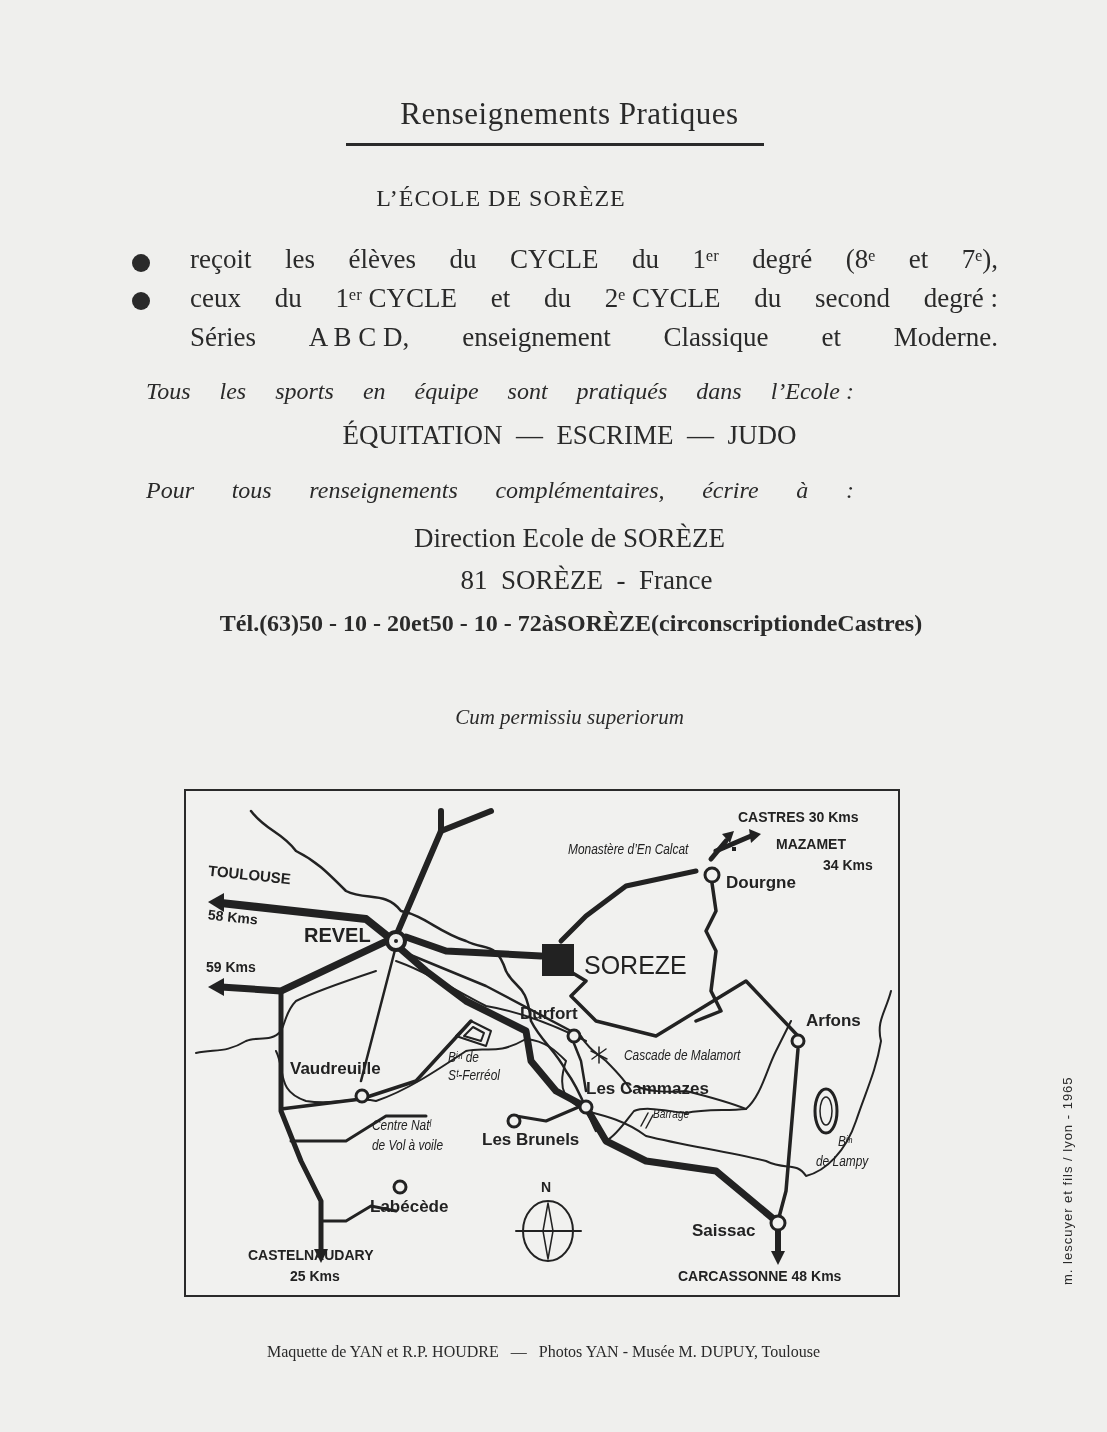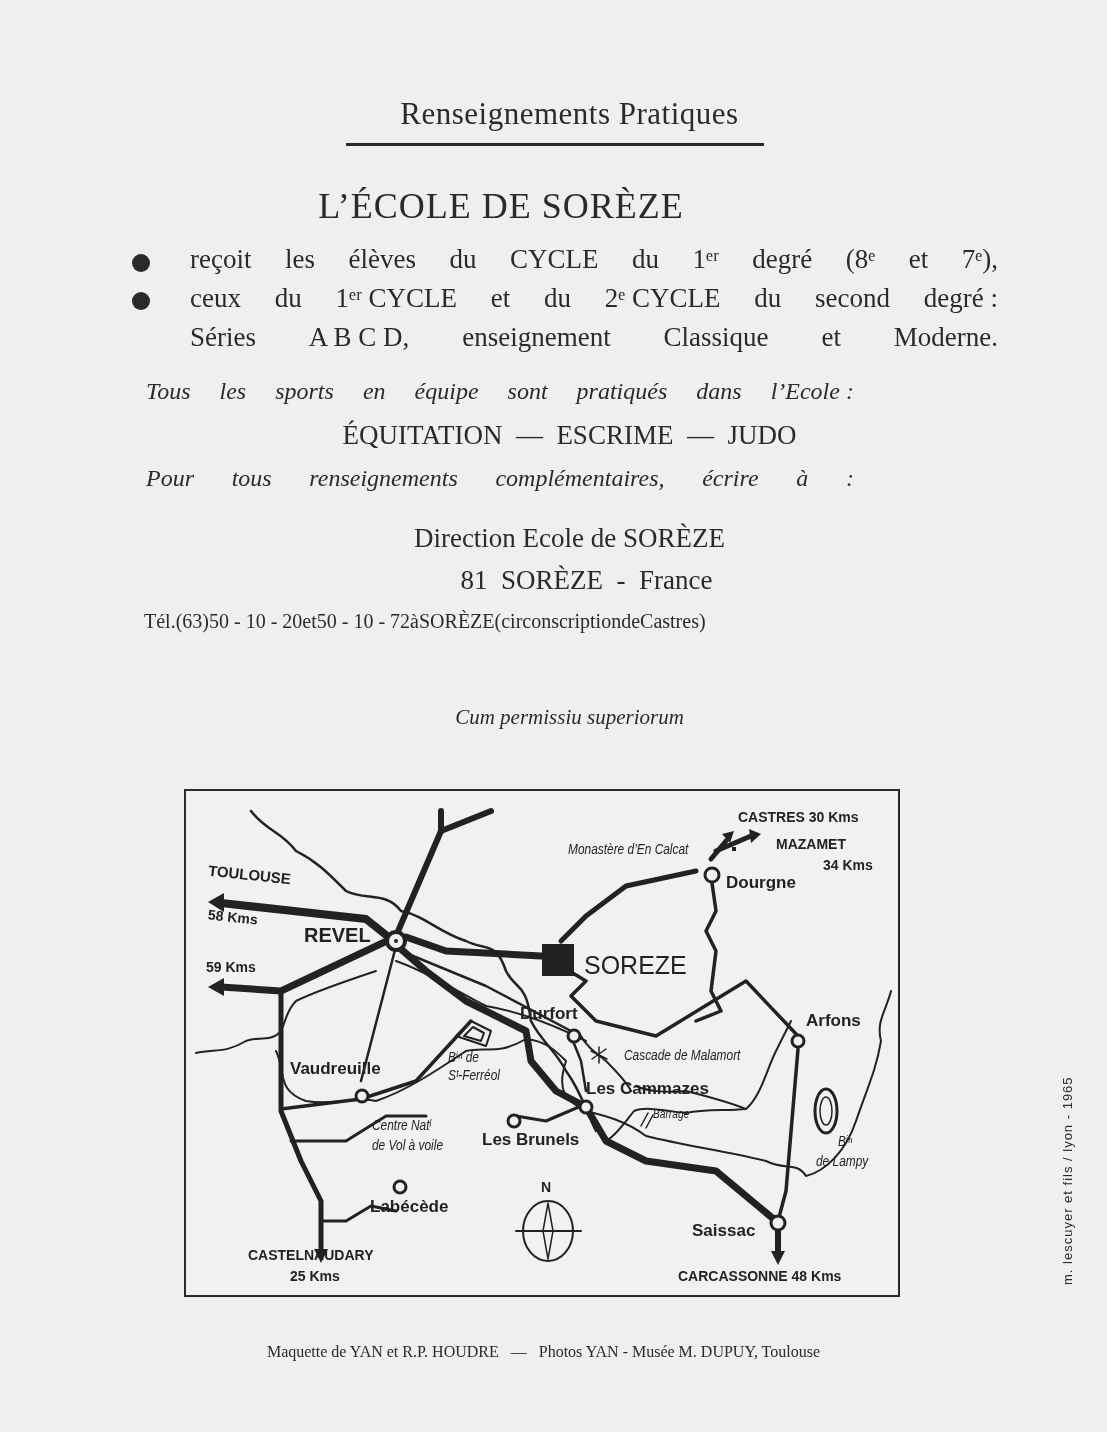--- a/index.html
+++ b/index.html
@@ -8,27 +8,27 @@
     background: #efefed; color: #2a2a2a;
     font-family: "DejaVu Serif", "Liberation Serif", serif;
   }
   .abs { position: absolute; }
   .serif { font-family: "Liberation Serif", "DejaVu Serif", serif; margin-left: 16px; }
   .title {
     left: 0; width: 1107px; top: 96px; text-align: center;
     font-size: 31px; letter-spacing: 0.5px;
   }
   .title-rule { left: 346px; width: 418px; top: 143px; height: 3px; background: #2a2a2a; }
-  .subtitle { left: 0; width: 970px; top: 185px; text-align: center; font-size: 36px; letter-spacing: 1px; }
+  .subtitle { left: 0; width: 970px; top: 185px; text-align: center; font-size: 24px; letter-spacing: 1px; }
   .line { left: 174px; width: 808px; font-size: 27px; display: flex; justify-content: space-between; white-space: nowrap; }
   .bullet { left: 132px; width: 18px; height: 18px; border-radius: 50%; background: #2a2a2a; }
   .it { font-style: italic; }
   .wide { left: 130px; width: 708px; font-size: 24px; display: flex; justify-content: space-between; white-space: nowrap; }
   .center { left: 0; width: 1107px; text-align: center; white-space: nowrap; }
-  .tel { left: 128px; width: 854px; font-size: 20px; display: flex; justify-content: flex-start; white-space: nowrap; }
+  .tel { left: 128px; width: 854px; font-size: 24px; display: flex; justify-content: center; white-space: nowrap; font-weight: bold; }
   .map-frame { left: 184px; top: 789px; width: 716px; height: 508px; border: 2px solid #2a2a2a; background: #f1f1ef; box-sizing: border-box; }
   .map-frame svg { position: absolute; left: 0; top: 0; }
   .ml { position: absolute; font-family: "Liberation Sans", "DejaVu Sans", sans-serif; font-weight: bold; color: #222; white-space: nowrap; }
   .mi { position: absolute; font-family: "Liberation Sans", "DejaVu Sans", sans-serif; font-style: italic; color: #222; white-space: nowrap; font-size: 14px; transform: scaleX(0.85); transform-origin: left top; }
   .credits { left: 0; width: 1087px; top: 1343px; text-align: center; font-size: 16px; font-family: "Liberation Serif", serif; white-space: nowrap; }
   .printer {
     left: 1060px; top: 1285px; transform: rotate(-90deg); transform-origin: left top;
     font-family: "Liberation Sans", sans-serif; font-size: 13px; white-space: nowrap; letter-spacing: 1px;
   }
 </style>
@@ -80,21 +80,21 @@
     <span>sports</span>
     <span>en</span>
     <span>équipe</span>
     <span>sont</span>
     <span>pratiqués</span>
     <span>dans</span>
     <span>l’Ecole :</span>
   </div>
 <div class="abs center serif" style="top:420px;font-size:27px;white-space:pre;left:0;width:1107px;">ÉQUITATION  —  ESCRIME  —  JUDO</div>
 
-<div class="abs wide serif it" style="top:465px;" id="l5">
+<div class="abs wide serif it" style="top:477px;" id="l5">
     <span>Pour</span>
     <span>tous</span>
     <span>renseignements</span>
     <span>complémentaires,</span>
     <span>écrire</span>
     <span>à</span>
     <span>:</span>
   </div>
 <div class="abs center serif" style="top:523px;font-size:27px;">Direction Ecole de SORÈZE</div>
 <div class="abs center serif" style="top:565px;font-size:27px;white-space:pre;padding-left:17px;">81  SORÈZE  -  France</div>

